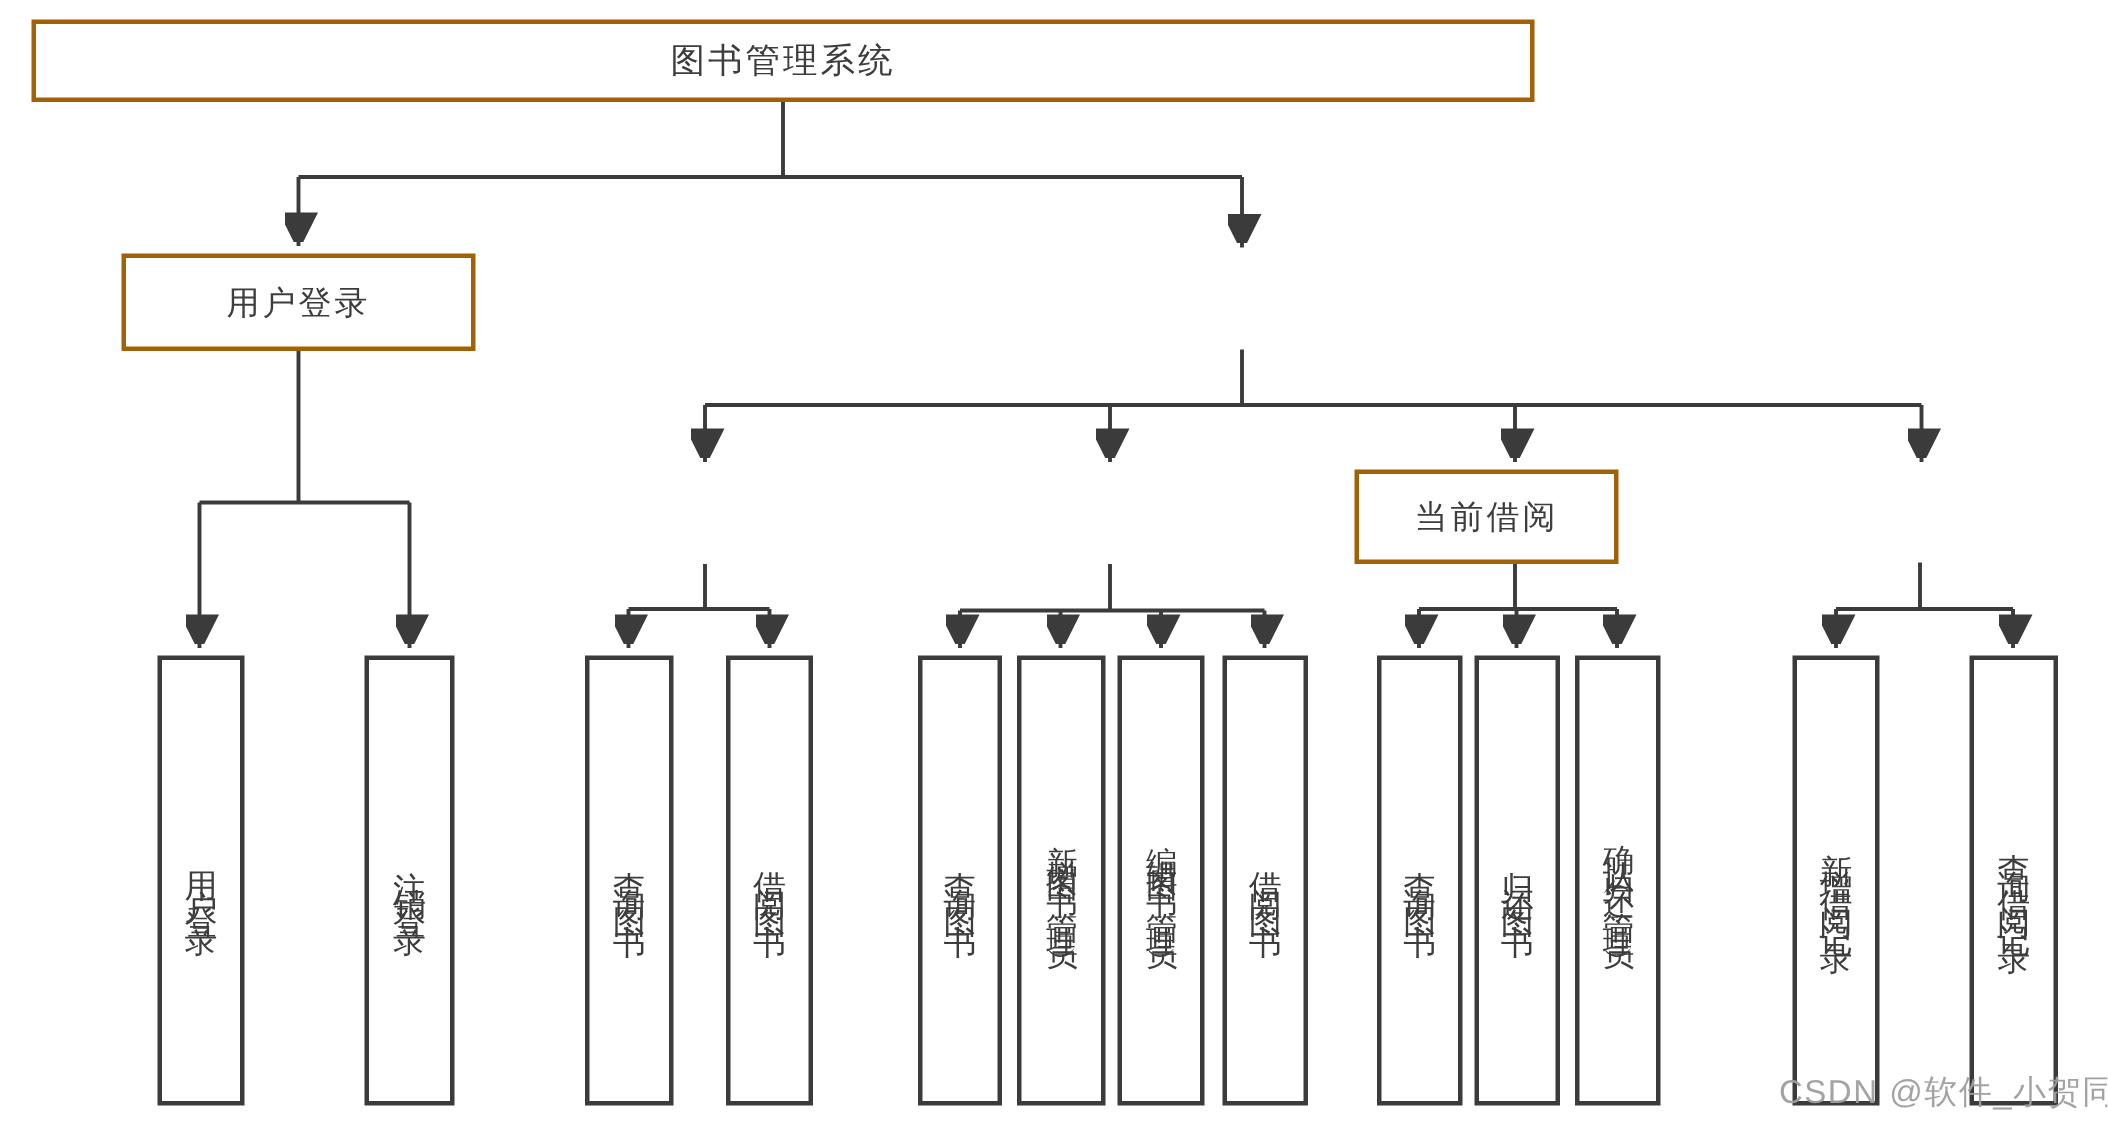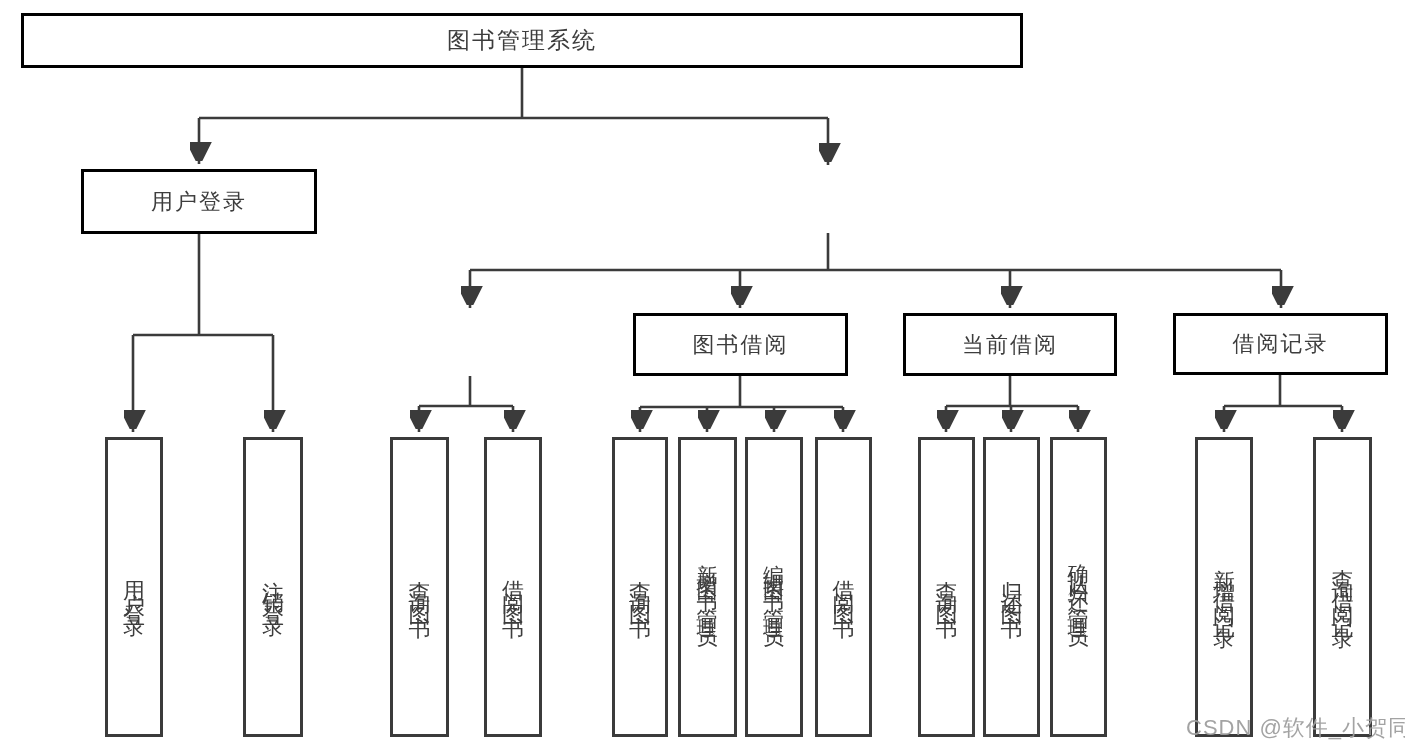--- a/index.html
+++ b/index.html
@@ -3,21 +3,21 @@
 <meta charset="utf-8">
 <style>
   html, body { margin: 0; padding: 0; background: #ffffff; }
   body { width: 1405px; height: 747px; font-family: "Liberation Sans", sans-serif; }
   #stage {
     position: relative; width: 1405px; height: 747px; background: #ffffff; overflow: hidden;
   }
   #connectors { position: absolute; left: 0; top: 0; width: 1405px; height: 747px; }
   .node {
     position: absolute; box-sizing: border-box;
-    border: 3px solid #000000; background: #ffffff;
+    border: 3px solid #a16207; background: #ffffff;
     display: flex; align-items: center; justify-content: center;
     color: #3d3d3d; font-size: 22px; letter-spacing: 2px;
     white-space: nowrap;
   }
   .node.title { font-size: 23px; }
   .leaf {
     position: absolute; box-sizing: border-box; top: 437px; height: 300px;
     border: 3px solid #3b3b3b; background: #ffffff;
     display: flex; align-items: center; justify-content: center;
     color: #3d3d3d; font-size: 22px;
@@ -83,23 +83,21 @@
       <path d="M1224,406 H1342"></path>
       <path d="M1224,406 V432" marker-end="url(#arrow)"></path>
       <path d="M1342,406 V432" marker-end="url(#arrow)"></path>
     </g>
   </svg>
 
   <div class="node title" style="left:21px; top:13px; width:1002px; height:55px;">图书管理系统</div>
 
   <div class="node" style="left:81px; top:169px; width:236px; height:65px;">用户登录</div>
 
-  <div class="node" style="left:633px; top:313px; width:215px; height:63px;">图书借阅</div>
-  <div class="node" style="left:903px; top:313px; width:214px; height:63px;">当前借阅</div>
-  <div class="node" style="left:1173px; top:313px; width:215px; height:62px;">借阅记录</div>
+  <div class="node" style="left:903px; top:313px; width:176px; height:63px;">当前借阅</div>
 
   <div class="leaf" style="left:105px; width:58px;">用户登录</div>
   <div class="leaf" style="left:243px; width:60px;">注销登录</div>
 
   <div class="leaf" style="left:390px; width:59px;">查询图书</div>
   <div class="leaf" style="left:484px; width:58px;">借阅图书</div>
 
   <div class="leaf" style="left:612px; width:56px;">查询图书</div>
   <div class="leaf long" style="left:678px; width:59px;">新增图书（管理员）</div>
   <div class="leaf long" style="left:745px; width:58px;">编辑图书（管理员）</div>

